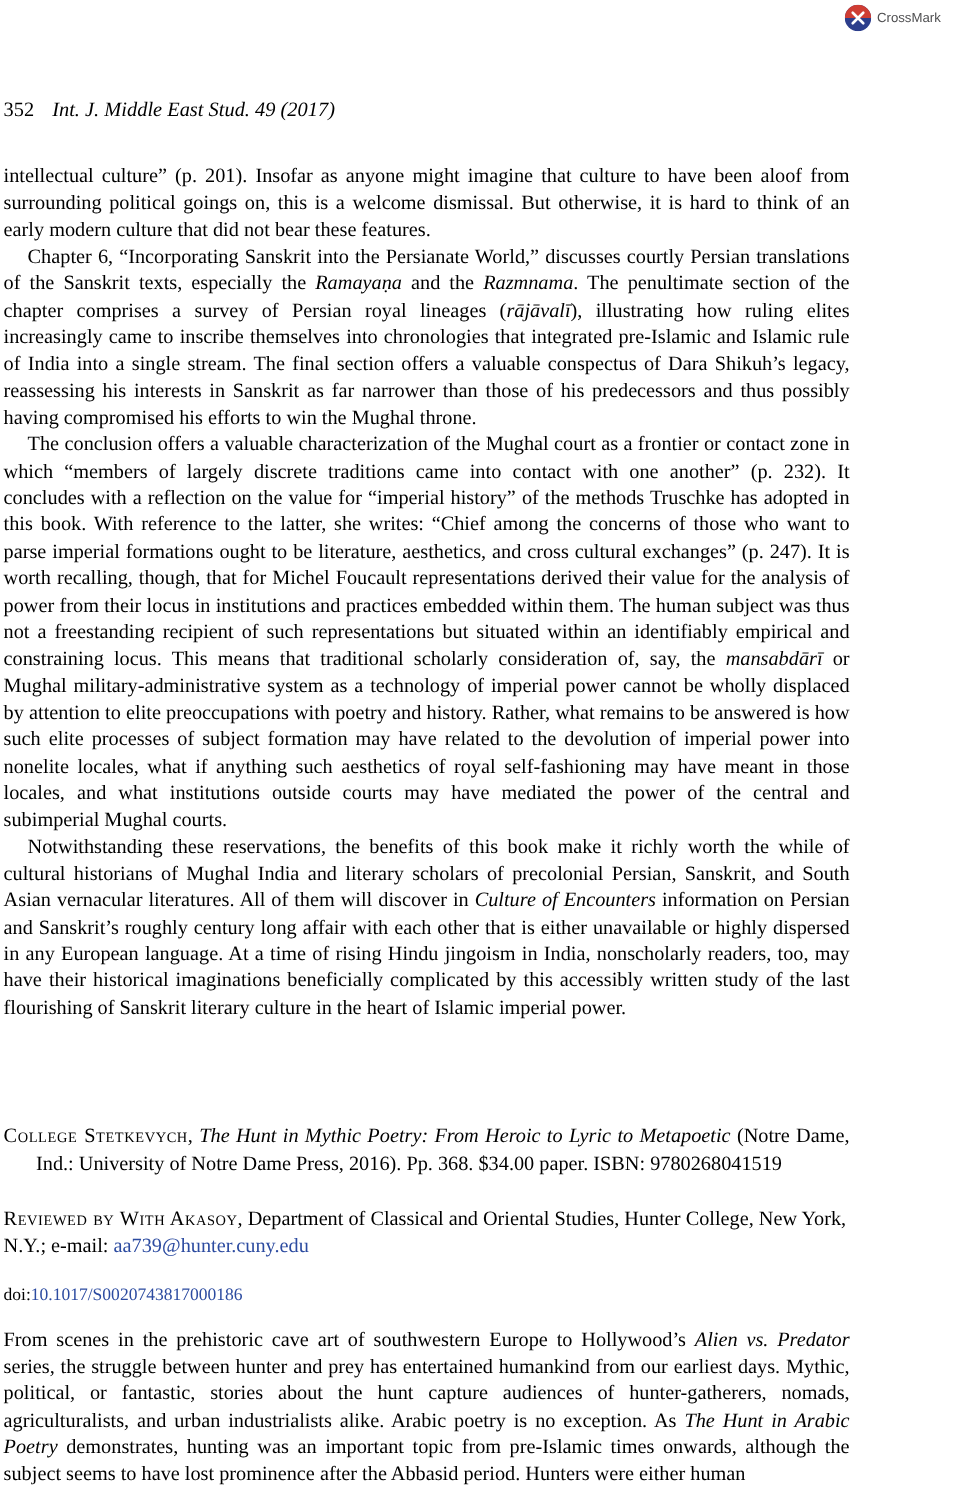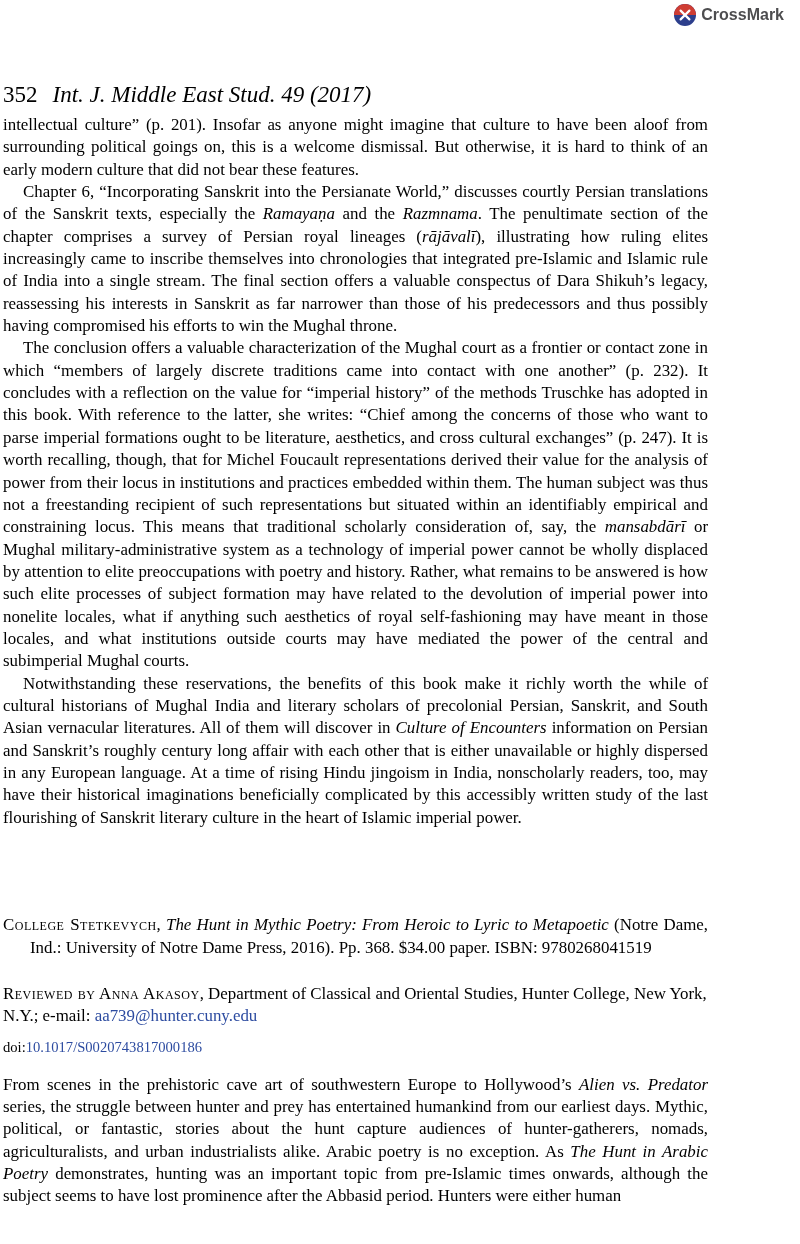--- a/index.html
+++ b/index.html
@@ -14,53 +14,53 @@
 
   
   .crossmark {
     position: absolute; top: 4px; right: 16px;
     display: flex; align-items: center; gap: 5px;
     text-decoration: none; cursor: pointer;
   }
   .cm-icon { width: 22px; height: 22px; display: inline-block; }
   .cm-label {
     font-family: "Liberation Sans", sans-serif;
-    font-size: 16px; color: #4d4d4f; font-weight: bold;
+    font-size: 11px; color: #4d4d4f; font-weight: normal;
   }
 
   
   .running-head {
     position: absolute; top: 82px; left: 3px;
-    font-size: 23px;
+    font-size: 17px;
   }
   .running-head .page-num { margin-right: 15px; }
 
   
   .content {
-    position: absolute; top: 114px; left: 3px; width: 705px;
+    position: absolute; top: 136px; left: 3px; width: 705px;
   }
   p { margin: 0; }
   .body-p {
     font-size: 16.9px; line-height: 22.35px;
     text-align: justify; hyphens: none;
   }
   .indent { text-indent: 20px; }
 
   .review-heading {
     margin-top: 84px;
     padding-left: 27px; text-indent: -27px;
     font-size: 16.9px; line-height: 23px;
     text-align: justify;
   }
   .reviewer-line {
     margin-top: 24px;
     font-size: 16.9px; line-height: 22.35px;
   }
   .doi-line {
-    margin-top: 10px;
+    margin-top: 20px;
     font-size: 14.6px; line-height: 18px;
   }
   .review-body { margin-top: 18px; }
 
   .it { font-style: italic; }
   .sc { font-variant: small-caps; letter-spacing: 0.5px; }
   .lnk { color: var(--link, #2c4ba0); text-decoration: none; cursor: pointer; }
 </style>
 </head>
 <body>
@@ -88,21 +88,21 @@
 
     <p class="body-p indent"><span>Chapter 6, “Incorporating Sanskrit into the Persianate World,” discusses courtly Persian translations of the Sanskrit texts, especially the </span><span class="it">Ramayaṇa</span><span> and the </span><span class="it">Razmnama</span><span>. The penultimate section of the chapter comprises a survey of Persian royal lineages (</span><span class="it">rājāvalī</span><span>), illustrating how ruling elites increasingly came to inscribe themselves into chronologies that integrated pre-Islamic and Islamic rule of India into a single stream. The final section offers a valuable conspectus of Dara Shikuh’s legacy, reassessing his interests in Sanskrit as far narrower than those of his predecessors and thus possibly having compromised his efforts to win the Mughal throne.</span></p>
 
     <p class="body-p indent"><span>The conclusion offers a valuable characterization of the Mughal court as a frontier or contact zone in which “members of largely discrete traditions came into contact with one another” (p. 232). It concludes with a reflection on the value for “imperial history” of the methods Truschke has adopted in this book. With reference to the latter, she writes: “Chief among the concerns of those who want to parse imperial formations ought to be literature, aesthetics, and cross cultural exchanges” (p. 247). It is worth recalling, though, that for Michel Foucault representations derived their value for the analysis of power from their locus in institutions and practices embedded within them. The human subject was thus not a freestanding recipient of such representations but situated within an identifiably empirical and constraining locus. This means that traditional scholarly consideration of, say, the </span><span class="it">mansabdārī</span><span> or Mughal military-administrative system as a technology of imperial power cannot be wholly displaced by attention to elite preoccupations with poetry and history. Rather, what remains to be answered is how such elite processes of subject formation may have related to the devolution of imperial power into nonelite locales, what if anything such aesthetics of royal self-fashioning may have meant in those locales, and what institutions outside courts may have mediated the power of the central and subimperial Mughal courts.</span></p>
 
     <p class="body-p indent"><span>Notwithstanding these reservations, the benefits of this book make it richly worth the while of cultural historians of Mughal India and literary scholars of precolonial Persian, Sanskrit, and South Asian vernacular literatures. All of them will discover in </span><span class="it">Culture of Encounters</span><span> information on Persian and Sanskrit’s roughly century long affair with each other that is either unavailable or highly dispersed in any European language. At a time of rising Hindu jingoism in India, nonscholarly readers, too, may have their historical imaginations beneficially complicated by this accessibly written study of the last flourishing of Sanskrit literary culture in the heart of Islamic imperial power.</span></p>
 
     <div class="review-entry">
       <p class="review-heading"><span class="sc">College Stetkevych</span><span>, </span><span class="it">The Hunt in Mythic Poetry: From Heroic to Lyric to Metapoetic</span><span> (Notre Dame, Ind.: University of Notre Dame Press, 2016). Pp. 368. $34.00 paper. ISBN: 9780268041519</span></p>
 
-      <p class="reviewer-line"><span class="sc">Reviewed by Anna Akasoy</span><span>, Department of Classical and Oriental Studies, Hunter College, New York, N.Y.; e-mail: </span><a class="lnk" href="#">aa739@hunter.cuny.edu</a></p>
+      <p class="reviewer-line"><span class="sc">Reviewed by With Akasoy</span><span>, Department of Classical and Oriental Studies, Hunter College, New York, N.Y.; e-mail: </span><a class="lnk" href="#">aa739@hunter.cuny.edu</a></p>
 
       <p class="doi-line"><span>doi:</span><a class="lnk" href="#">10.1017/S0020743817000186</a></p>
 
       <p class="body-p review-body"><span>From scenes in the prehistoric cave art of southwestern Europe to Hollywood’s </span><span class="it">Alien vs. Predator</span><span> series, the struggle between hunter and prey has entertained humankind from our earliest days. Mythic, political, or fantastic, stories about the hunt capture audiences of hunter-gatherers, nomads, agriculturalists, and urban industrialists alike. Arabic poetry is no exception. As </span><span class="it">The Hunt in Arabic Poetry</span><span> demonstrates, hunting was an important topic from pre-Islamic times onwards, although the subject seems to have lost prominence after the Abbasid period. Hunters were either human</span></p>
     </div>
 
   </div>
 </div>
 
 </body></html>

